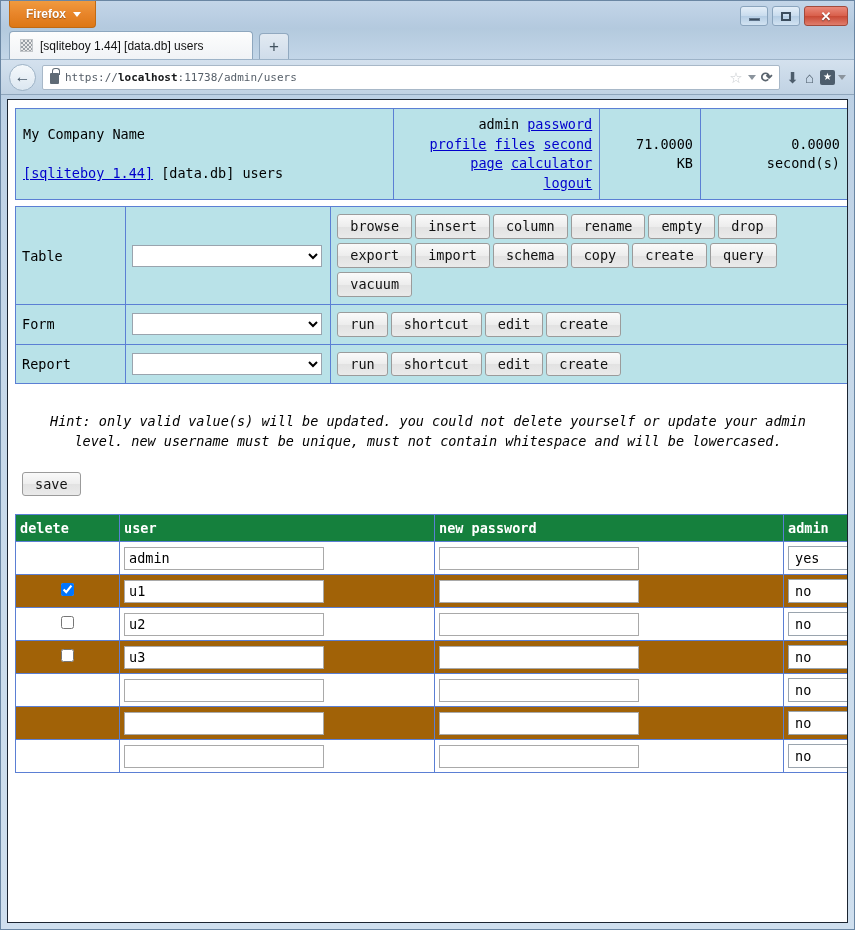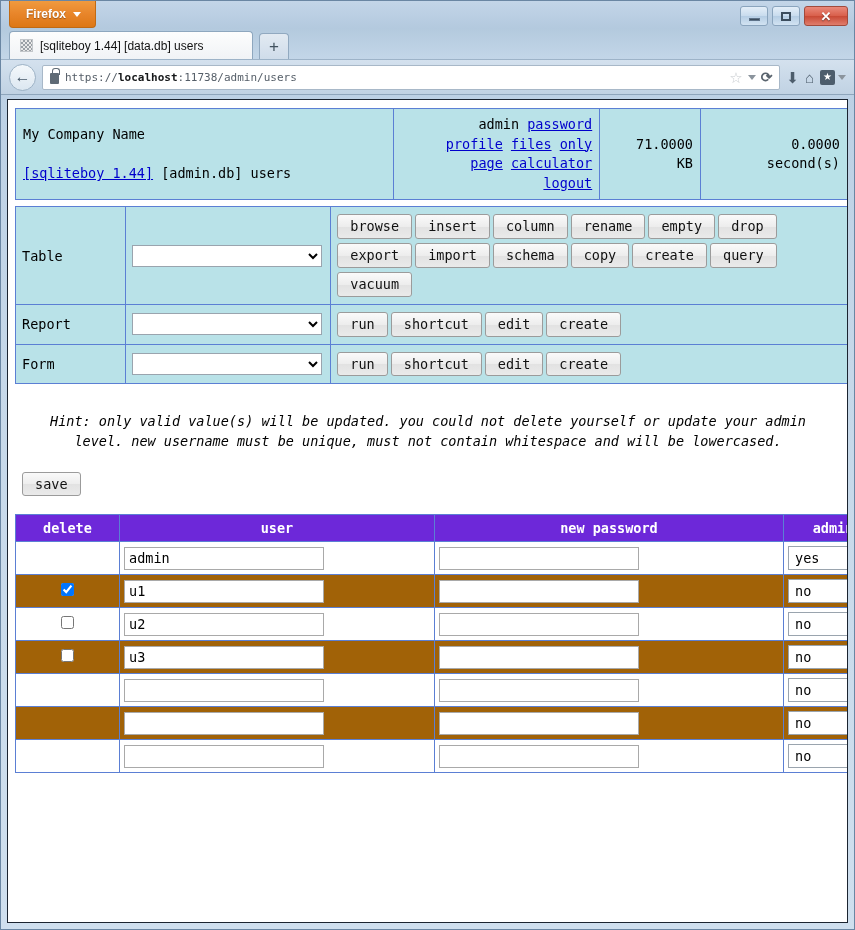--- a/index.html
+++ b/index.html
@@ -343,28 +343,28 @@
   }
   .savewrap { margin: 0 0 16px 8px; }
 
   table.users {
     border-collapse: collapse;
     width: 833px;
     margin: 0 0 0 1px;
     table-layout: fixed;
   }
   table.users th {
-    background: #6d28d9;
+    background: #15803d;
     color: #ffffff;
     font-family: "DejaVu Sans Mono", "Liberation Mono", monospace;
     font-size: 13.5px;
     font-weight: bold;
-    padding: 5px 16px;
+    padding: 5px 4px;
     border: 1px solid #5b7fd4;
-    text-align: center;
+    text-align: left;
   }
   th.c-del { width: 104px; }
   th.c-user { width: 315px; }
   th.c-pass { width: 349px; }
   th.c-admin { width: 99px; }
 
   table.users td {
     border: 1px solid #5b7fd4;
     padding: 4px 4px;
     font-family: "DejaVu Sans Mono", "Liberation Mono", monospace;
@@ -455,28 +455,28 @@
     </span>
   </div>
 
   <div class="viewport">
 
     <table class="infotbl">
       <tbody>
           <tr>
         <td class="info-left">
           <div>My Company Name</div>
-          <div class="line2"><a class="lnk">[sqliteboy 1.44]</a> <span>[admin.db]</span> <span>users</span></div>
+          <div class="line2"><a class="lnk">[sqliteboy 1.44]</a> <span>[data.db]</span> <span>users</span></div>
         </td>
         <td class="info-links">
           <span>admin</span>
           <a class="lnk">password</a><br>
           <a class="lnk">profile</a>
           <a class="lnk">files</a>
-          <a class="lnk">only</a><br>
+          <a class="lnk">second</a><br>
           <a class="lnk">page</a>
           <a class="lnk">calculator</a><br>
           <a class="lnk">logout</a>
         </td>
         <td class="info-kb">
           <span>71.0000</span><br>
           <span>KB</span>
         </td>
         <td class="info-sec">
           <span>0.0000</span><br>
@@ -487,26 +487,26 @@
       </table>
 
     <table class="toolbar">
       <tbody id="toolbar-body">
           <tr>
             <td class="tb-label">Table</td>
             <td class="tb-select"><select class="plain"><option></option></select></td>
             <td class="tb-buttons"><button class="btn">browse</button><button class="btn">insert</button><button class="btn">column</button><button class="btn">rename</button><button class="btn">empty</button><button class="btn">drop</button><button class="btn">export</button><button class="btn">import</button><button class="btn">schema</button><button class="btn">copy</button><button class="btn">create</button><button class="btn">query</button><button class="btn">vacuum</button></td>
           </tr>
           <tr>
-            <td class="tb-label">Report</td>
+            <td class="tb-label">Form</td>
             <td class="tb-select"><select class="plain"><option></option></select></td>
             <td class="tb-buttons"><button class="btn">run</button><button class="btn">shortcut</button><button class="btn">edit</button><button class="btn">create</button></td>
           </tr>
           <tr>
-            <td class="tb-label">Form</td>
+            <td class="tb-label">Report</td>
             <td class="tb-select"><select class="plain"><option></option></select></td>
             <td class="tb-buttons"><button class="btn">run</button><button class="btn">shortcut</button><button class="btn">edit</button><button class="btn">create</button></td>
           </tr>
         </tbody>
     </table>
 
     <p class="hint">Hint: only valid value(s) will be updated. you could not delete yourself or update your admin level. new username must be unique, must not contain whitespace and will be lowercased.</p>
 
     <div class="savewrap">
       <button class="btn">save</button>

